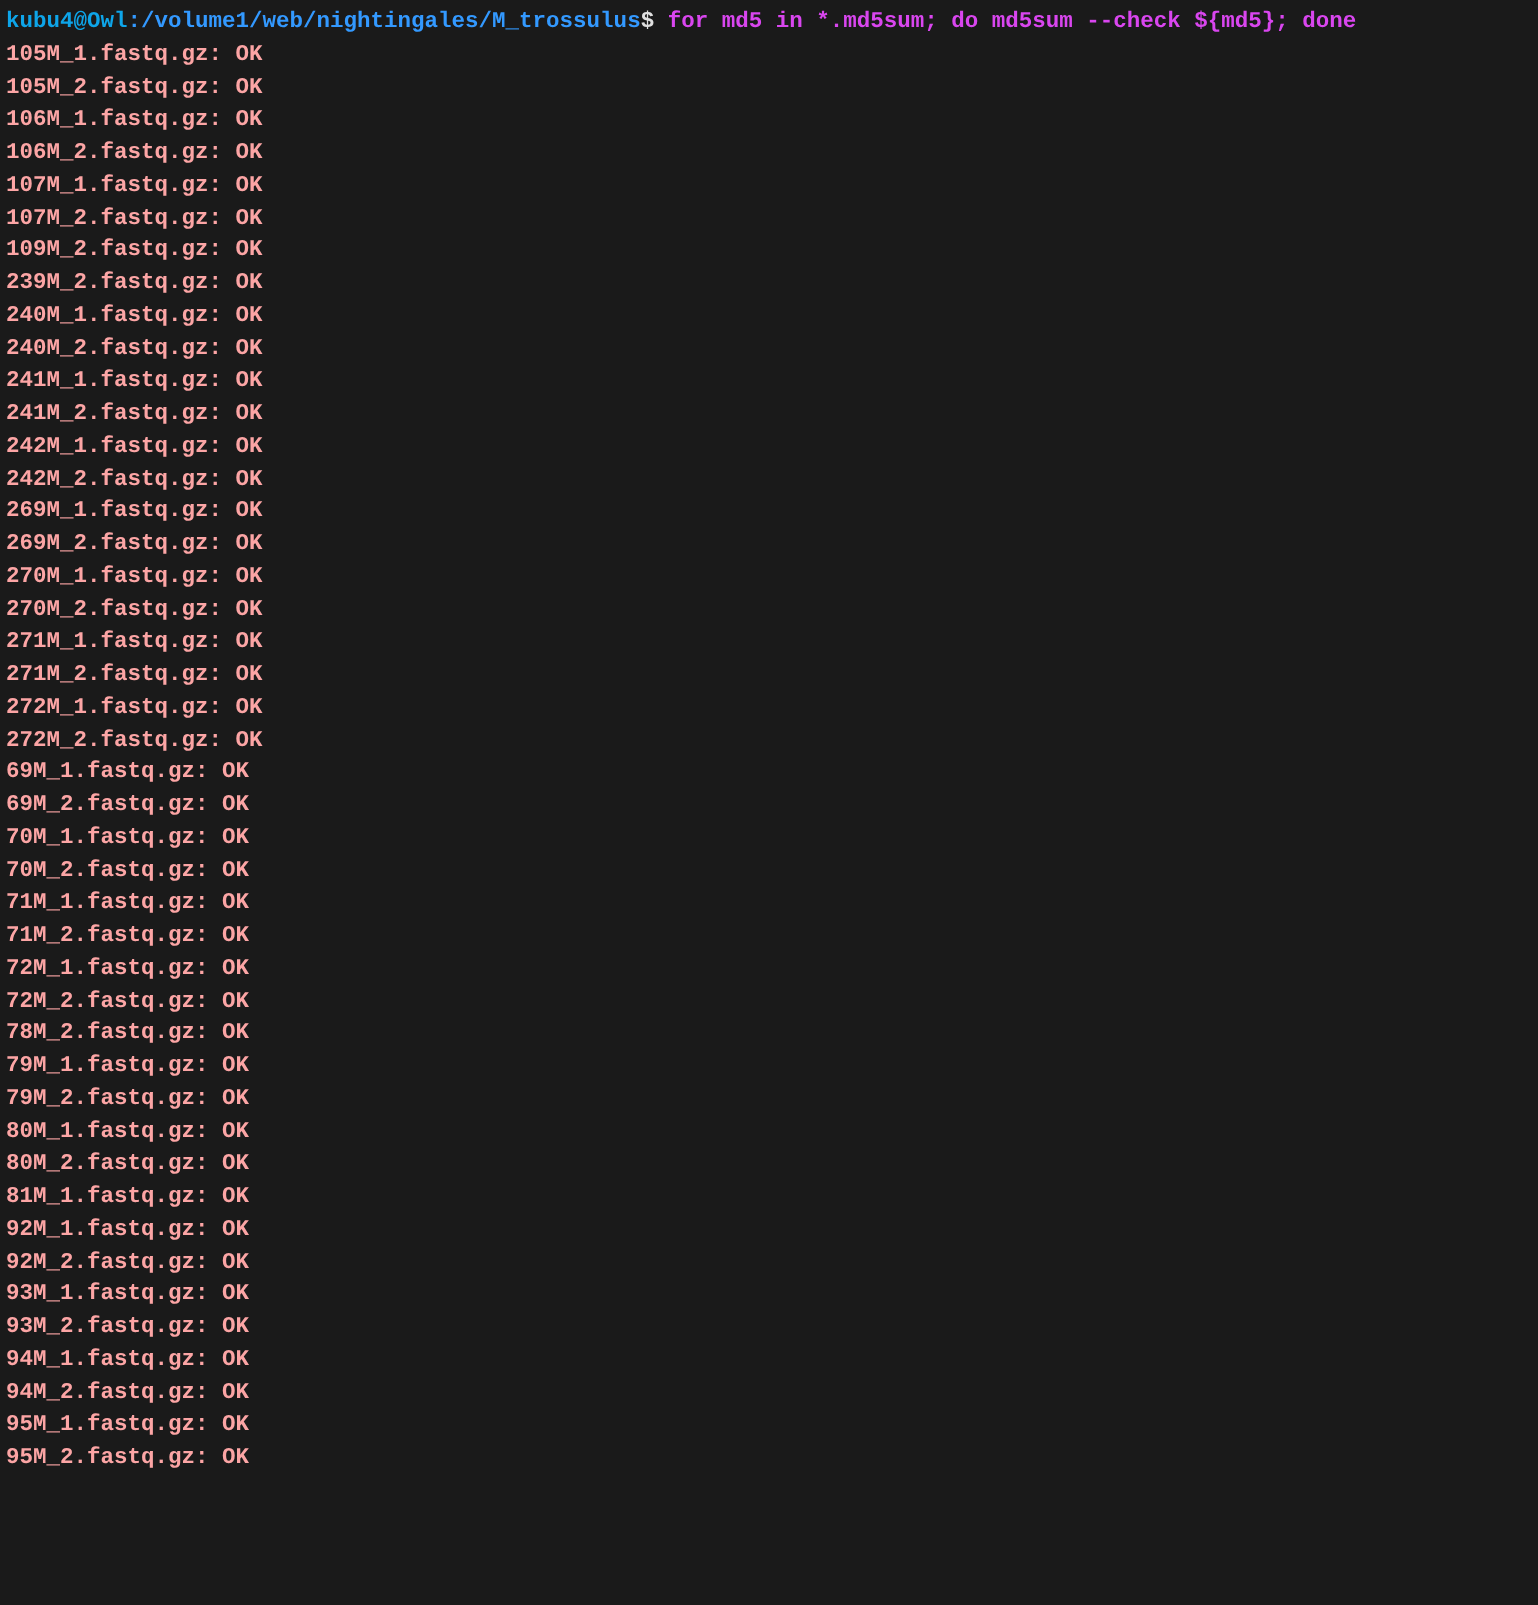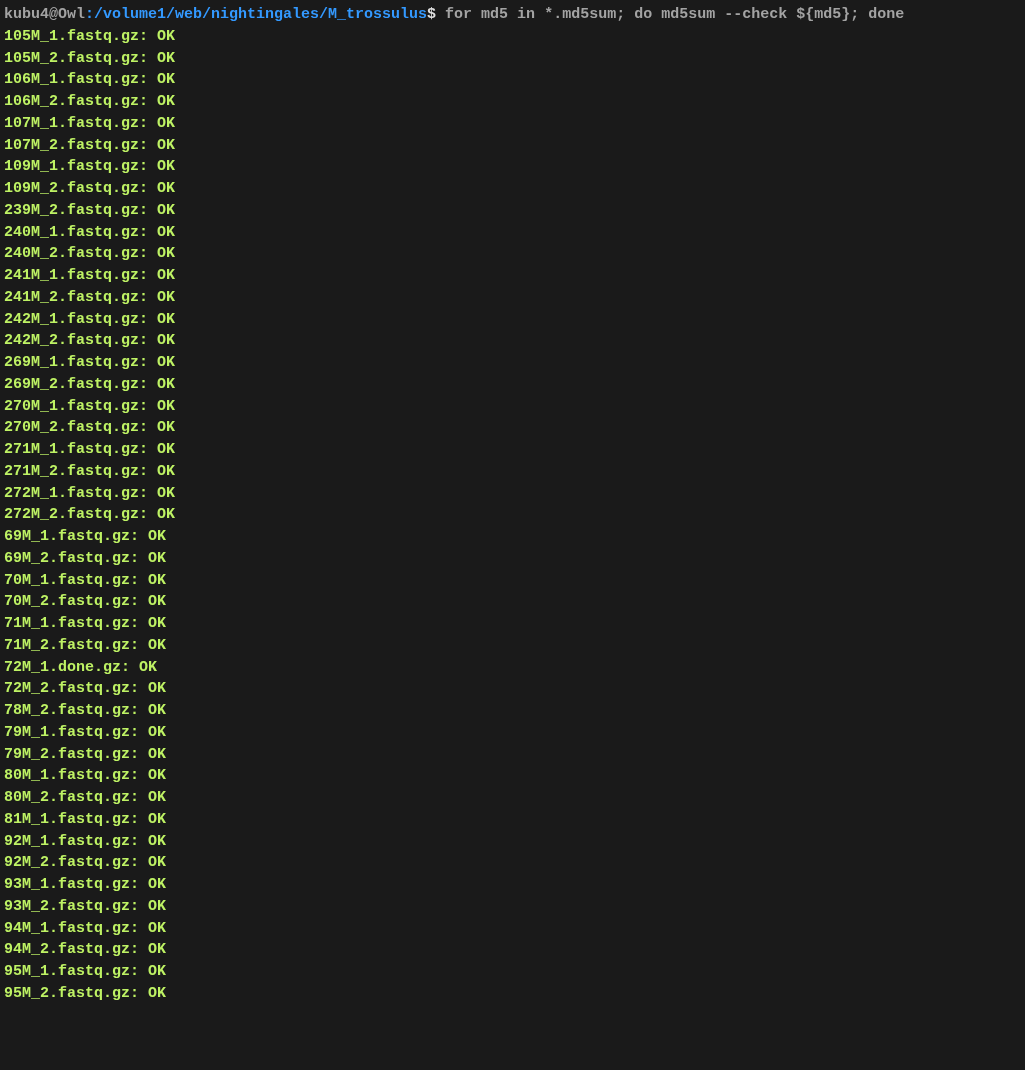--- a/index.html
+++ b/index.html
@@ -6,54 +6,53 @@
       background-color: #1a1a1a;
       color: #e0e0e0;
       font-family: 'Consolas', 'Monaco', 'Courier New', monospace;
       font-size: 15px;
       margin: 0;
       padding: 4px;
       line-height: 1.45;
       font-weight: bold;
     }
     .prompt-user {
-      color: #a3a3a3;
+      color: #0ea5e9;
       font-weight: bold;
     }
     .prompt-path {
       color: #3399ff;
       font-weight: bold;
     }
     .prompt-dollar {
       color: #e0e0e0;
     }
     .command {
-      color: #a3a3a3;
+      color: #d946ef;
     }
     .output-line {
-      color: #bef264;
+      color: #fca5a5;
       white-space: pre;
     }
     .line {
       white-space: pre;
     }
   </style>
 </head>
 <body>
 
 <div>
   <div class="line"><span class="prompt-user">kubu4@Owl</span><span class="prompt-path">:</span><span class="prompt-path">/volume1/web/nightingales/M_trossulus</span><span class="prompt-dollar">$ </span><span class="command">for md5 in *.md5sum; do md5sum --check ${md5}; done</span></div>
   <div id="output-block">
       <div class="output-line">105M_1.fastq.gz: OK</div>
       <div class="output-line">105M_2.fastq.gz: OK</div>
       <div class="output-line">106M_1.fastq.gz: OK</div>
       <div class="output-line">106M_2.fastq.gz: OK</div>
       <div class="output-line">107M_1.fastq.gz: OK</div>
       <div class="output-line">107M_2.fastq.gz: OK</div>
-      <div class="output-line">109M_1.fastq.gz: OK</div>
       <div class="output-line">109M_2.fastq.gz: OK</div>
       <div class="output-line">239M_2.fastq.gz: OK</div>
       <div class="output-line">240M_1.fastq.gz: OK</div>
       <div class="output-line">240M_2.fastq.gz: OK</div>
       <div class="output-line">241M_1.fastq.gz: OK</div>
       <div class="output-line">241M_2.fastq.gz: OK</div>
       <div class="output-line">242M_1.fastq.gz: OK</div>
       <div class="output-line">242M_2.fastq.gz: OK</div>
       <div class="output-line">269M_1.fastq.gz: OK</div>
       <div class="output-line">269M_2.fastq.gz: OK</div>
@@ -62,21 +61,21 @@
       <div class="output-line">271M_1.fastq.gz: OK</div>
       <div class="output-line">271M_2.fastq.gz: OK</div>
       <div class="output-line">272M_1.fastq.gz: OK</div>
       <div class="output-line">272M_2.fastq.gz: OK</div>
       <div class="output-line">69M_1.fastq.gz: OK</div>
       <div class="output-line">69M_2.fastq.gz: OK</div>
       <div class="output-line">70M_1.fastq.gz: OK</div>
       <div class="output-line">70M_2.fastq.gz: OK</div>
       <div class="output-line">71M_1.fastq.gz: OK</div>
       <div class="output-line">71M_2.fastq.gz: OK</div>
-      <div class="output-line">72M_1.done.gz: OK</div>
+      <div class="output-line">72M_1.fastq.gz: OK</div>
       <div class="output-line">72M_2.fastq.gz: OK</div>
       <div class="output-line">78M_2.fastq.gz: OK</div>
       <div class="output-line">79M_1.fastq.gz: OK</div>
       <div class="output-line">79M_2.fastq.gz: OK</div>
       <div class="output-line">80M_1.fastq.gz: OK</div>
       <div class="output-line">80M_2.fastq.gz: OK</div>
       <div class="output-line">81M_1.fastq.gz: OK</div>
       <div class="output-line">92M_1.fastq.gz: OK</div>
       <div class="output-line">92M_2.fastq.gz: OK</div>
       <div class="output-line">93M_1.fastq.gz: OK</div>

